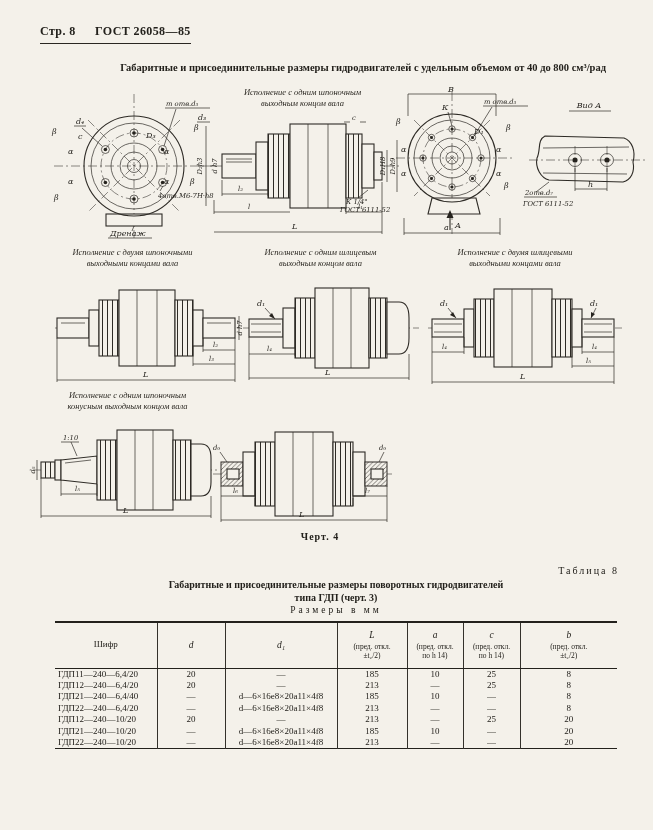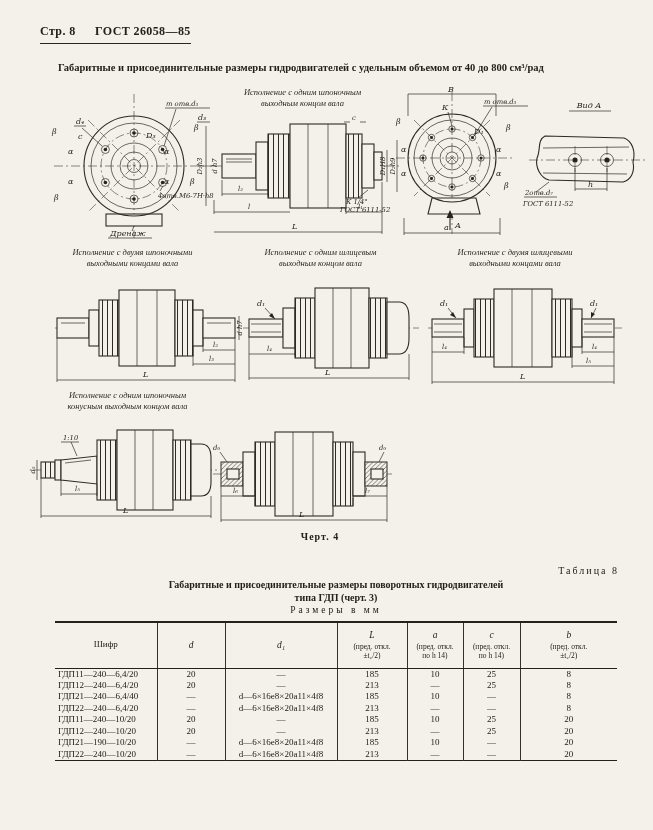--- a/index.html
+++ b/index.html
@@ -3,21 +3,21 @@
 <meta charset="utf-8">
 <style>
   * { margin:0; padding:0; box-sizing:border-box; }
   html,body { background:#d8d5cf; }
   body { font-family:"Liberation Serif", serif; color:#23211c; }
   .page { position:relative; width:653px; height:830px; background:#f4f1ea; overflow:hidden; }
 
   .hdr { position:absolute; left:40px; top:24px; font-size:12px; font-weight:bold;
          border-bottom:1.5px solid #2a2722; padding-bottom:4px; letter-spacing:.4px; white-space:nowrap; }
   .hdr .num { margin-left:16px; }
-  .title { position:absolute; left:58px; top:62px; width:548px; text-align:left;
+  .title { position:absolute; left:58px; top:62px; width:548px; text-align:right;
            font-size:10.5px; font-weight:bold; }
 
   .cap { position:absolute; font-style:italic; font-size:8.5px; line-height:1.3;
          text-align:center; color:#2b2822; }
   .fig-cap { position:absolute; left:250px; top:531px; width:140px; text-align:center;
              font-size:10px; font-weight:bold; letter-spacing:1px; }
 
   svg.draw { position:absolute; overflow:visible; }
   svg.draw text { font-family:"DejaVu Serif", serif; font-style:italic; font-size:8px; fill:#201e19; }
   svg.draw text.sm { font-size:6.8px; }
@@ -490,39 +490,30 @@
         <tr>
           <td class="c-code">ГДП22—240—6,4/20</td>
           <td>—</td>
           <td>d—6×16e8×20a11×4f8</td>
           <td>213</td>
           <td>—</td>
           <td>—</td>
           <td>8</td>
         </tr>
         <tr>
-          <td class="c-code">ГДП11—240—10/20</td>
+          <td class="c-code">ГДП12—240—10/20</td>
           <td>20</td>
           <td>—</td>
-          <td>185</td>
-          <td>10</td>
+          <td>213</td>
+          <td>—</td>
           <td>25</td>
           <td>20</td>
         </tr>
         <tr>
-          <td class="c-code">ГДП12—240—10/20</td>
-          <td>20</td>
-          <td>—</td>
-          <td>213</td>
-          <td>—</td>
-          <td>25</td>
-          <td>20</td>
-        </tr>
-        <tr>
-          <td class="c-code">ГДП21—190—10/20</td>
+          <td class="c-code">ГДП21—240—10/20</td>
           <td>—</td>
           <td>d—6×16e8×20a11×4f8</td>
           <td>185</td>
           <td>10</td>
           <td>—</td>
           <td>20</td>
         </tr>
         <tr>
           <td class="c-code">ГДП22—240—10/20</td>
           <td>—</td>

